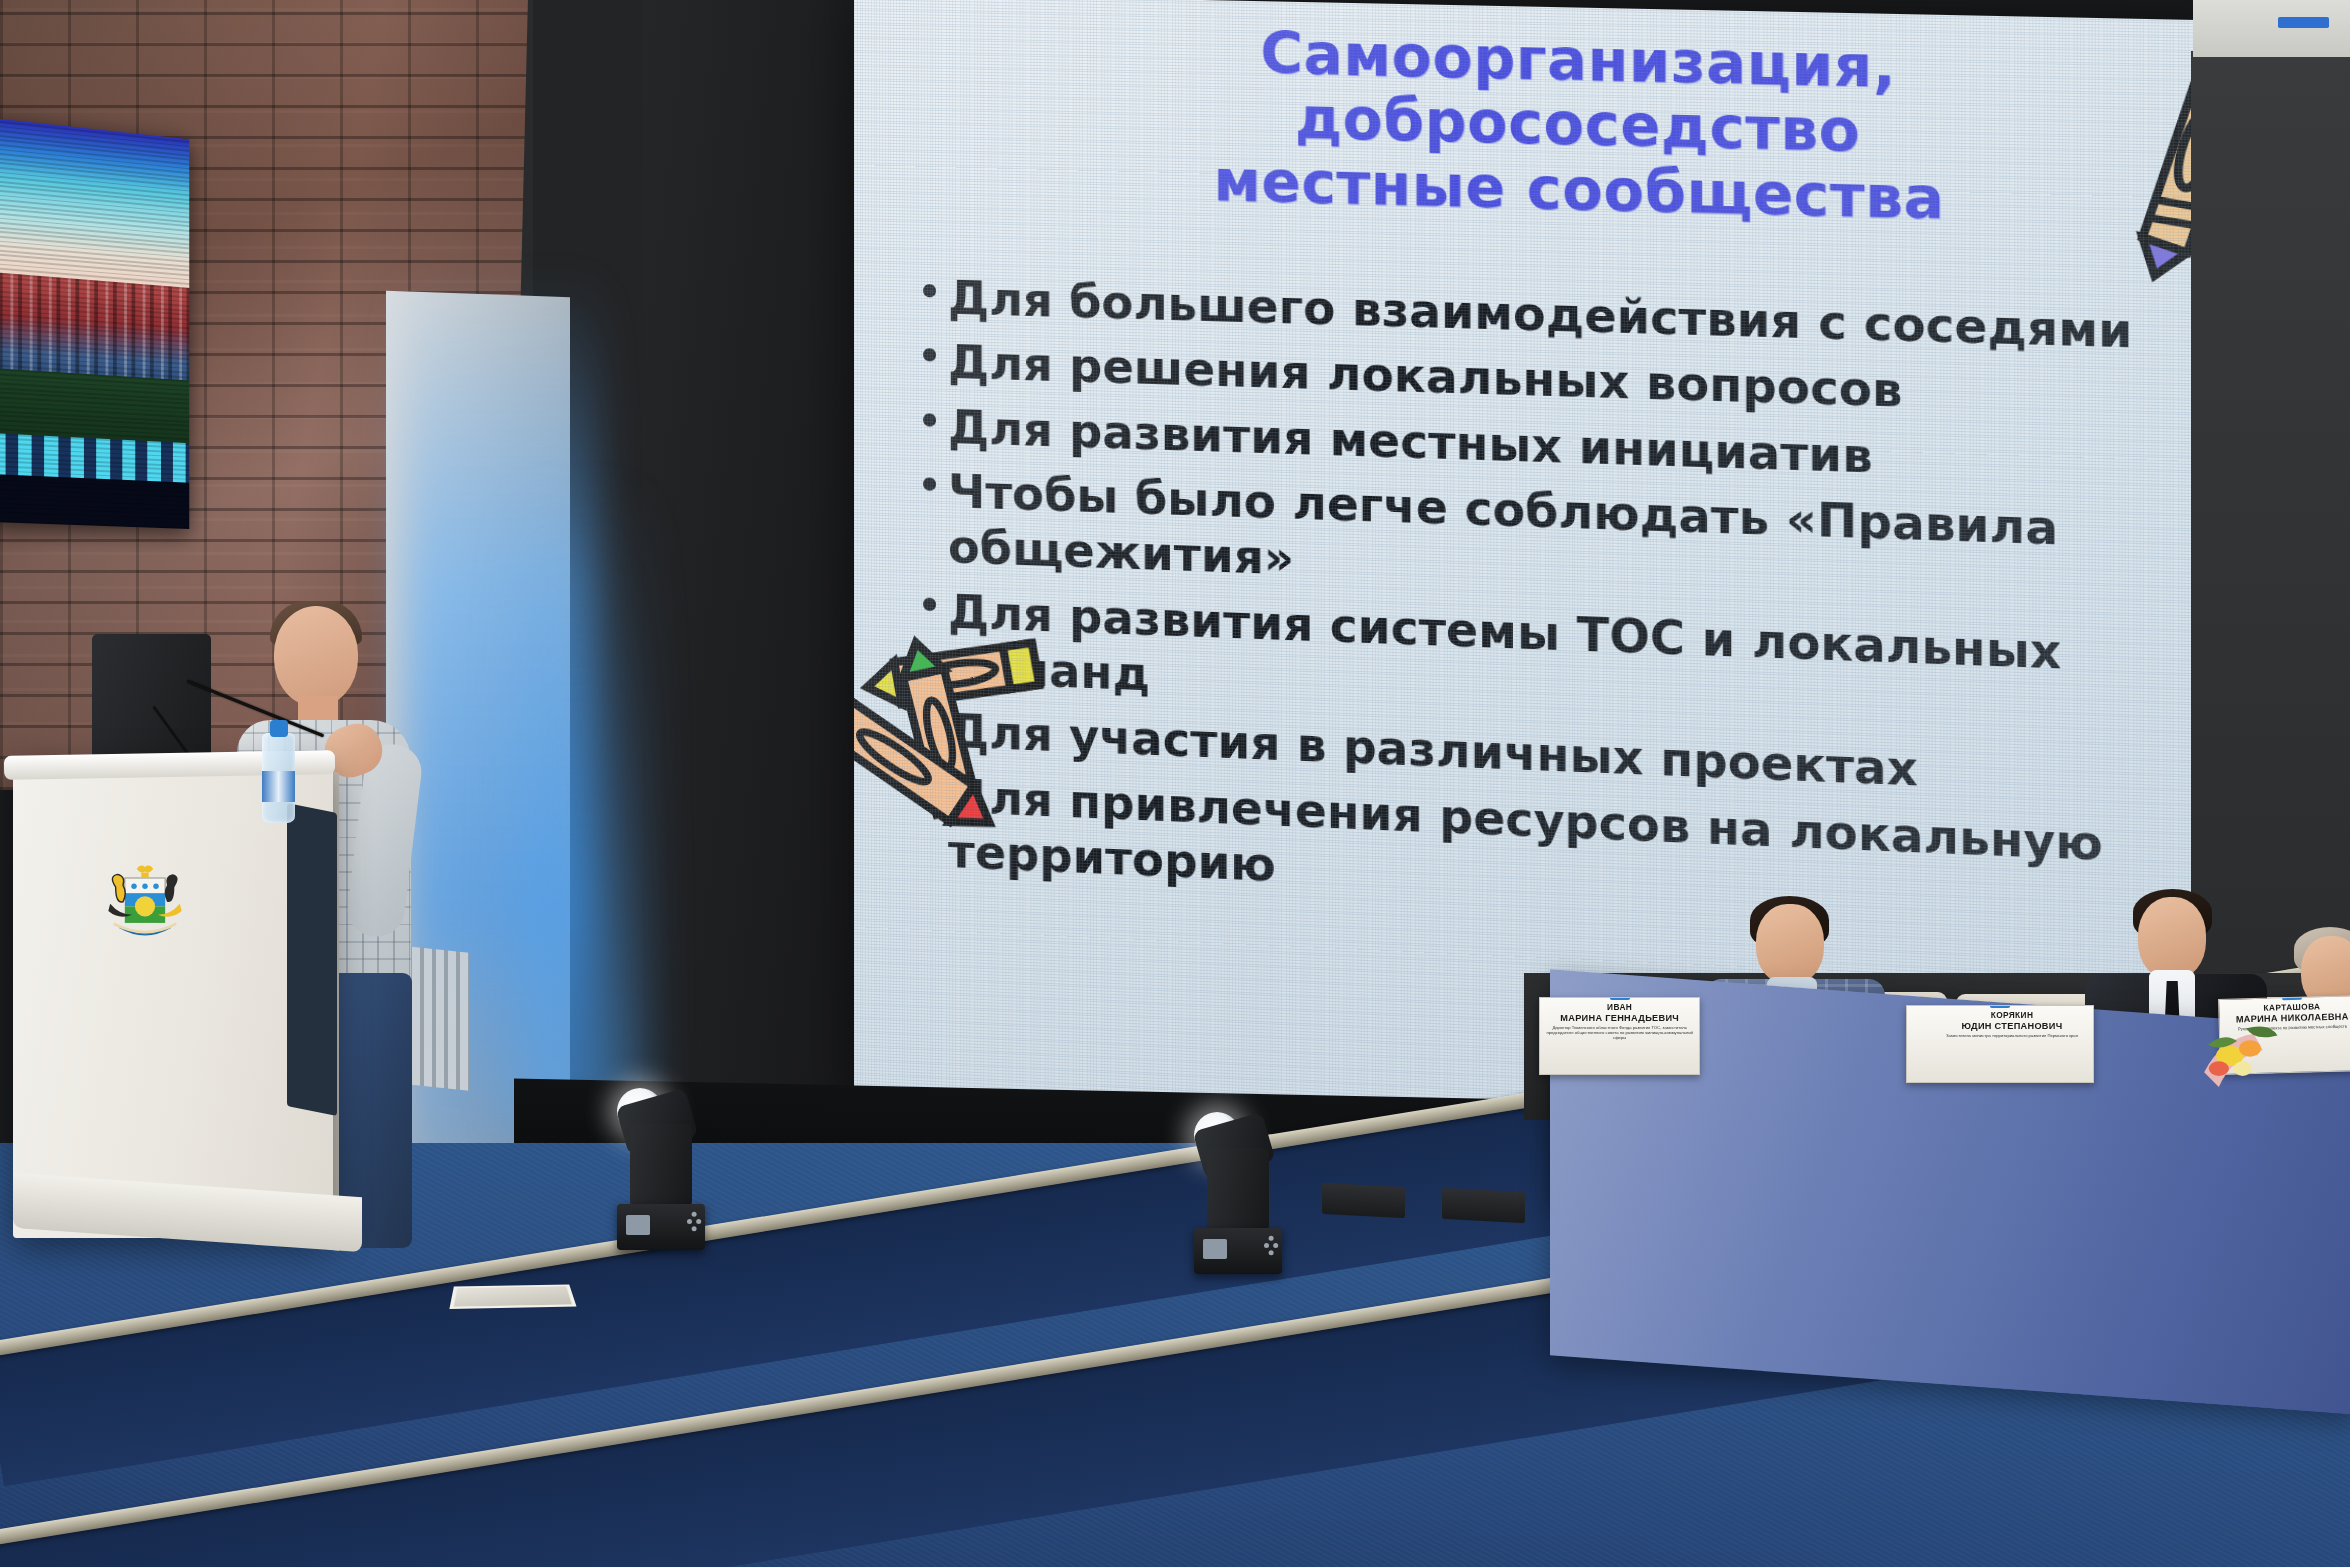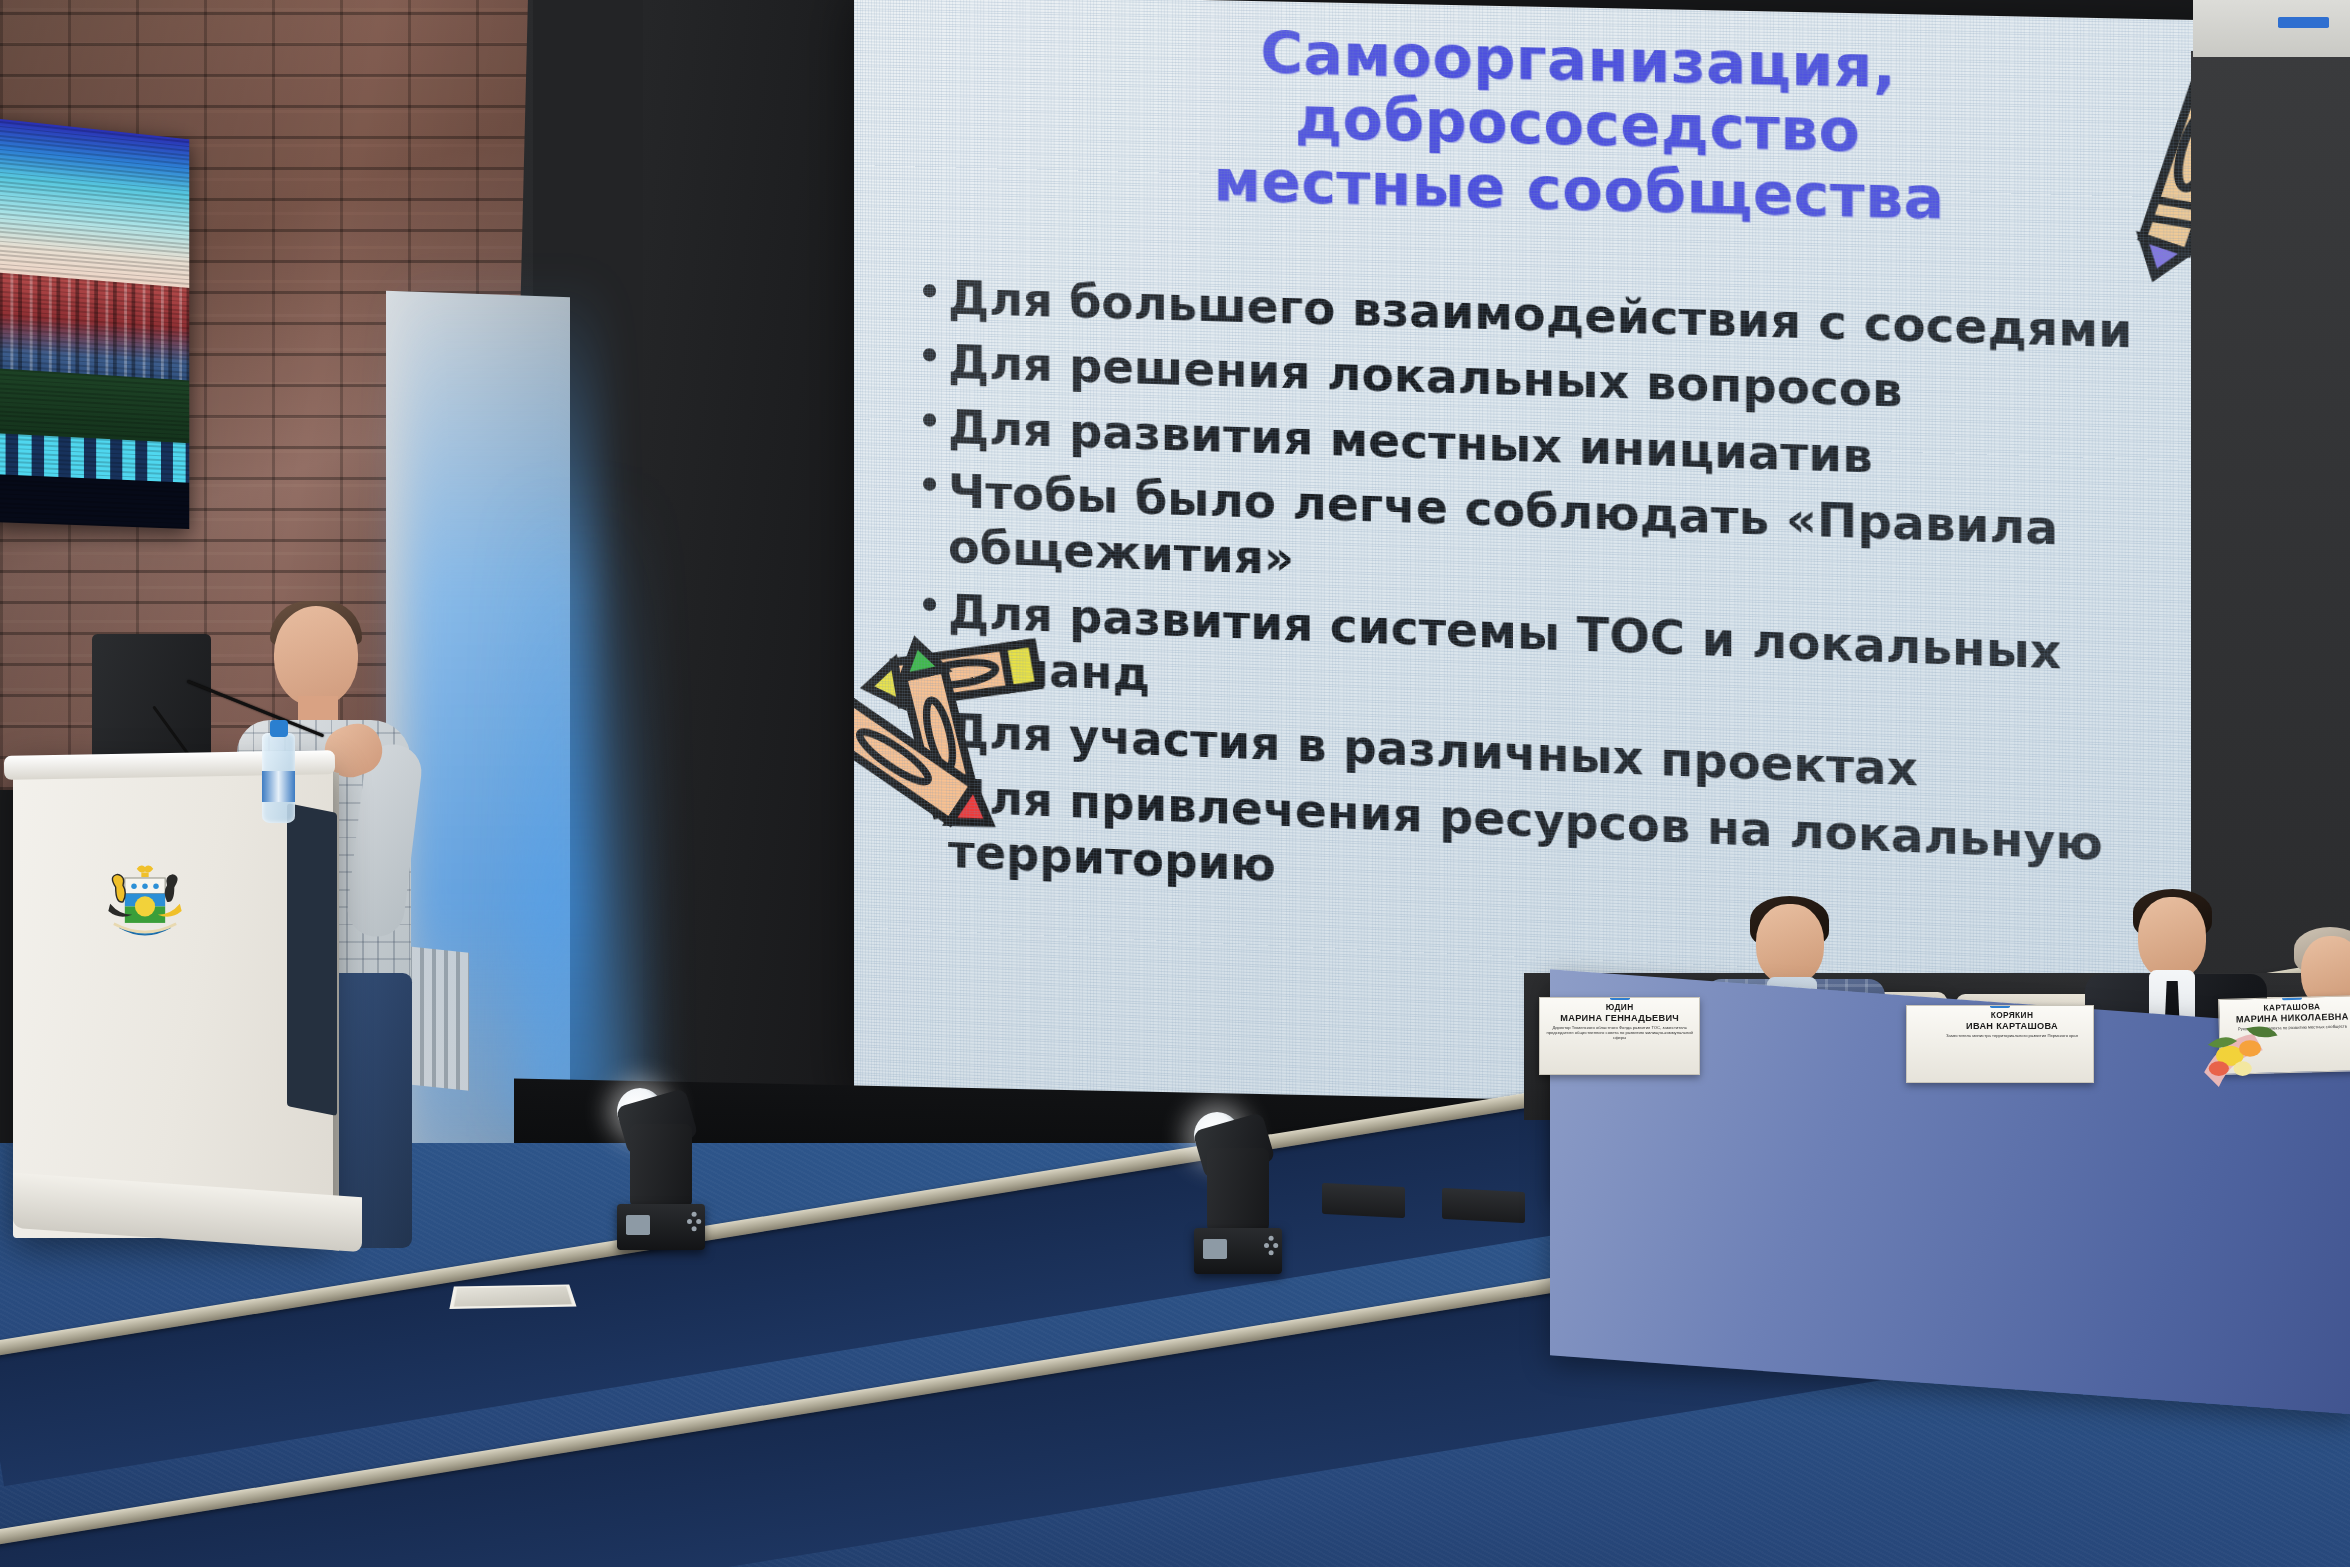--- a/index.html
+++ b/index.html
@@ -505,38 +505,38 @@
     <div class="p-hair" style="left:62px;top:-1.8px;width:79px;height:48px;"></div>
     <div class="p-head" style="left:68px;top:5.5px;width:68px;height:81px;"></div>
     <div class="p-torso" style="left:16.5px;top:81px;width:180px;height:162px;background:linear-gradient(120deg,#7d90b4 0%,#5d6f96 45%,#4a5a80 100%);"></div>
     <div class="p-torso" style="left:16.5px;top:81px;width:180px;height:162px;background:repeating-linear-gradient(90deg,rgba(230,240,250,.22) 0 2.8px,transparent 2.8px 20px),repeating-linear-gradient(0deg,rgba(230,240,250,.18) 0 2.8px,transparent 2.8px 22px);"></div>
     <div class="p-shirt" style="left:79px;top:79px;width:50px;height:138px;background:linear-gradient(180deg,#cfdce8,#b7c8d8);"></div>
     <div class="p-legs" style="left:31px;top:231px;width:154px;height:101px;background:linear-gradient(120deg,#8a929c,#6f7782);"></div>
     <div class="p-hands" style="left:72px;top:217px;width:66px;height:39px;"></div>
   </div>
   <div class="nameplate" style="left:1539px;top:997px;width:152px;height:68px;">
     <span class="np-clip"></span>
-    <div class="np-sur">ЮДИН</div>
+    <div class="np-sur">ИВАН</div>
     <div class="np-giv">МАРИНА ГЕННАДЬЕВИЧ</div>
     <div class="np-role">Директор Тюменского областного Фонда развития ТОС, заместитель председателя общественного совета по развитию жилищно-коммунальной сферы</div>
   </div>
 
   <div class="person" style="left:2072px;top:893px;width:211px;height:312px;">
     <div class="p-hair" style="left:61px;top:-3.7px;width:79px;height:46px;"></div>
     <div class="p-head" style="left:66px;top:3.7px;width:68px;height:83px;"></div>
     <div class="p-torso" style="left:13px;top:81px;width:182px;height:165px;background:linear-gradient(120deg,#2c2f35,#16181c 60%,#0e1013);"></div>
     <div class="p-shirt" style="left:77px;top:77px;width:46px;height:72px;background:linear-gradient(180deg,#f4f6f8,#dfe4e8);"></div>
     <div class="p-tie" style="left:91px;top:88px;width:18.4px;height:83px;clip-path:polygon(20% 0,80% 0,100% 100%,0 100%);"></div>
     <div class="p-legs" style="left:27.5px;top:235px;width:162px;height:105px;background:linear-gradient(120deg,#2a2d33,#15171b);"></div>
     <div class="p-hands" style="left:14.7px;top:228px;width:61px;height:37px;"></div>
   </div>
   <div class="nameplate" style="left:1906px;top:1005px;width:154px;height:68px;padding-left:28px;">
     <span class="np-clip"></span>
     <div class="np-sur">КОРЯКИН</div>
-    <div class="np-giv">ИВАН КАРТАШОВА</div>
+    <div class="np-giv">ЮДИН СТЕПАНОВИЧ</div>
     <div class="np-role">Заместитель министра территориального развития Пермского края</div>
   </div>
 
   <div class="person" style="left:2277px;top:927px;width:110px;height:275px;">
     <div class="p-hair" style="left:16.5px;top:0px;width:72px;height:44px;background:linear-gradient(160deg,#cfc4b4,#9b9184);"></div>
     <div class="p-head" style="left:24px;top:9.2px;width:61px;height:73px;"></div>
     <div class="p-torso" style="left:0px;top:77px;width:119px;height:165px;background:linear-gradient(120deg,#e7e3da,#cfcabe);"></div>
   </div>
   <div class="nameplate" style="left:2219px;top:997px;width:138px;height:66px;transform:rotate(-1.5deg);">
     <span class="np-clip"></span>

